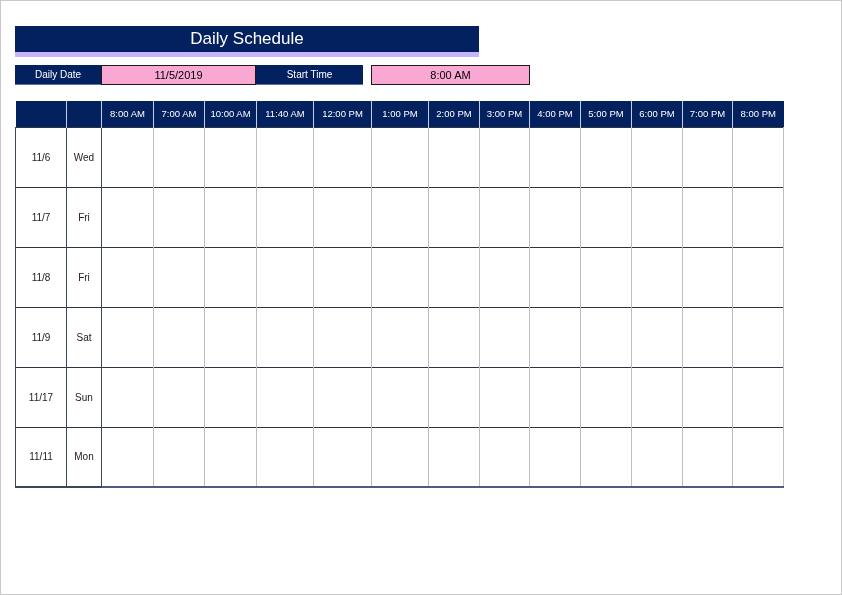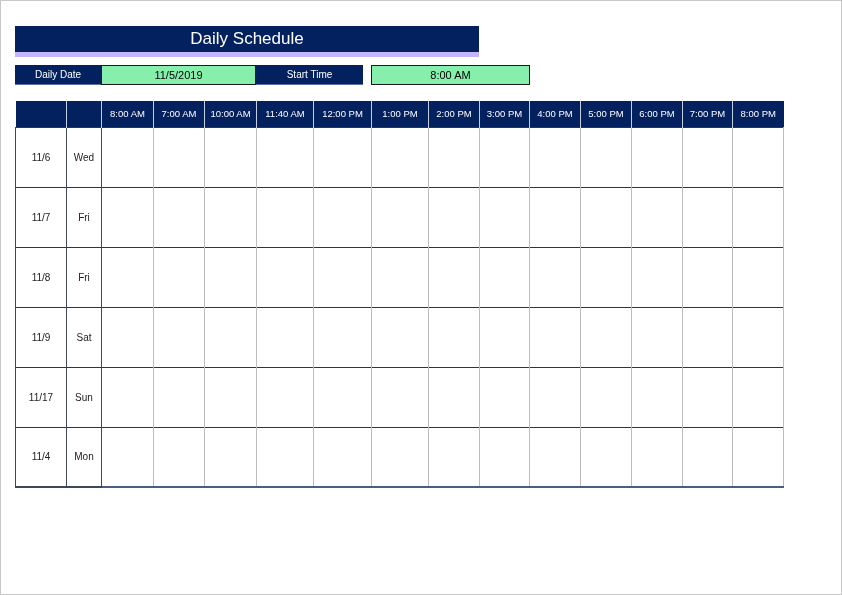--- a/index.html
+++ b/index.html
@@ -17,21 +17,21 @@
     display: flex; align-items: center; justify-content: center;
     border-bottom: 5px solid #c4b5fd;
   }
   .info-row { position: absolute; top: 65px; height: 20px; left: 15px; }
   .info-label {
     position: absolute; top: 0; height: 20px; background: #03215f; color: #fff;
     font-size: 10px; display: flex; align-items: center; justify-content: center;
     border-bottom: 1px solid #5a72a8; box-sizing: border-box;
   }
   .info-value {
-    position: absolute; top: 0; height: 20px; background: #86efac; color: #000;
+    position: absolute; top: 0; height: 20px; background: #f9a8d4; color: #000;
     font-size: 11px; display: flex; align-items: center; justify-content: center;
     border: 1px solid #1a1a1a; box-sizing: border-box;
   }
   table.schedule {
     position: absolute; left: 15px; top: 101px; border-collapse: collapse;
     table-layout: fixed;
   }
   table.schedule th {
     background: #03215f; color: #fff; font-weight: normal; font-size: 9.5px;
     height: 26px; padding: 0; text-align: center; white-space: nowrap;
@@ -182,21 +182,21 @@
         <td class="slot-cell"></td>
         <td class="slot-cell"></td>
         <td class="slot-cell"></td>
         <td class="slot-cell"></td>
         <td class="slot-cell"></td>
         <td class="slot-cell"></td>
         <td class="slot-cell"></td>
         <td class="slot-cell last-col"></td>
       </tr>
       <tr>
-        <td class="date-cell">11/4</td>
+        <td class="date-cell">11/11</td>
         <td class="day-cell">Mon</td>
         <td class="slot-cell first-slot"></td>
         <td class="slot-cell"></td>
         <td class="slot-cell"></td>
         <td class="slot-cell"></td>
         <td class="slot-cell"></td>
         <td class="slot-cell"></td>
         <td class="slot-cell"></td>
         <td class="slot-cell"></td>
         <td class="slot-cell"></td>

